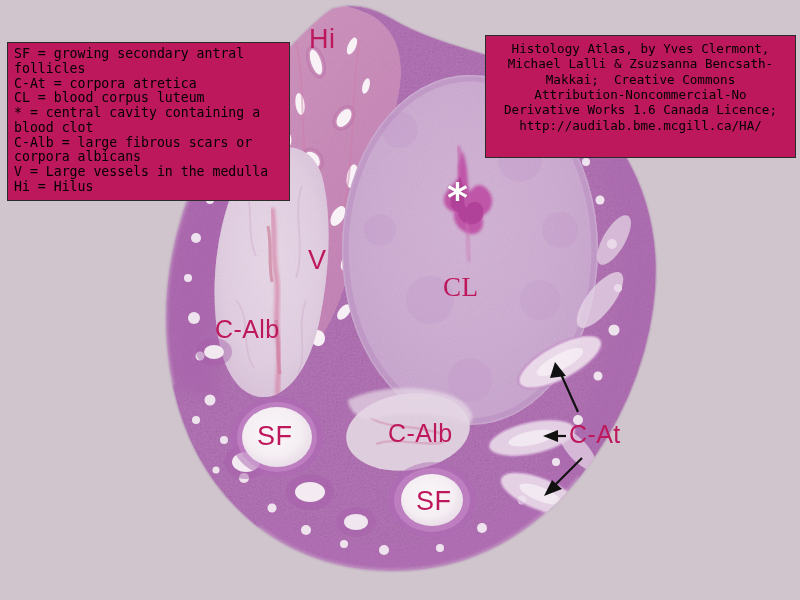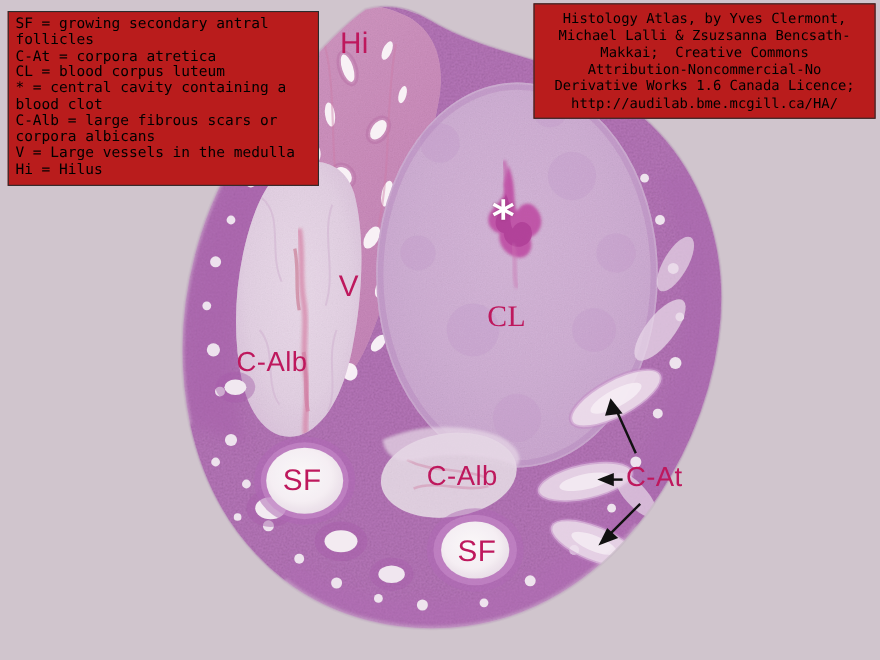--- a/index.html
+++ b/index.html
@@ -30,35 +30,36 @@
   .lbl.mid{font-size:25px;}
   .lbl.star{
     color:#ffffff;font-size:40px;font-weight:700;
     font-family:"DejaVu Sans",sans-serif;
     text-shadow:0 0 2px rgba(120,40,90,.55);
   }
 
   
   .box{
     position:absolute;
-    background:#b91c1c;
+    background:#be185d;
     border:1.5px solid #2b2b2b;
     font-family:"DejaVu Sans Mono","Liberation Mono",monospace;
     color:#000;
     box-sizing:border-box;
+    margin-top:32px;
   }
   #legend-box{
     left:7px;top:10px;width:283px;
     padding:4px 5px 5px 6px;
     font-size:13.2px;line-height:1.12;
   }
   #legend-box .line{white-space:pre-wrap;}
   #credit-box{
     left:485px;top:3px;width:311px;
-    padding:5px 6px 6px 6px;
+    padding:5px 6px 24px 6px;
     font-size:12.6px;line-height:1.22;
     text-align:center;
   }
   #credit-box .line{white-space:pre-wrap;}
 </style>
 </head>
 <body>
 
 <div id="stage">
 

